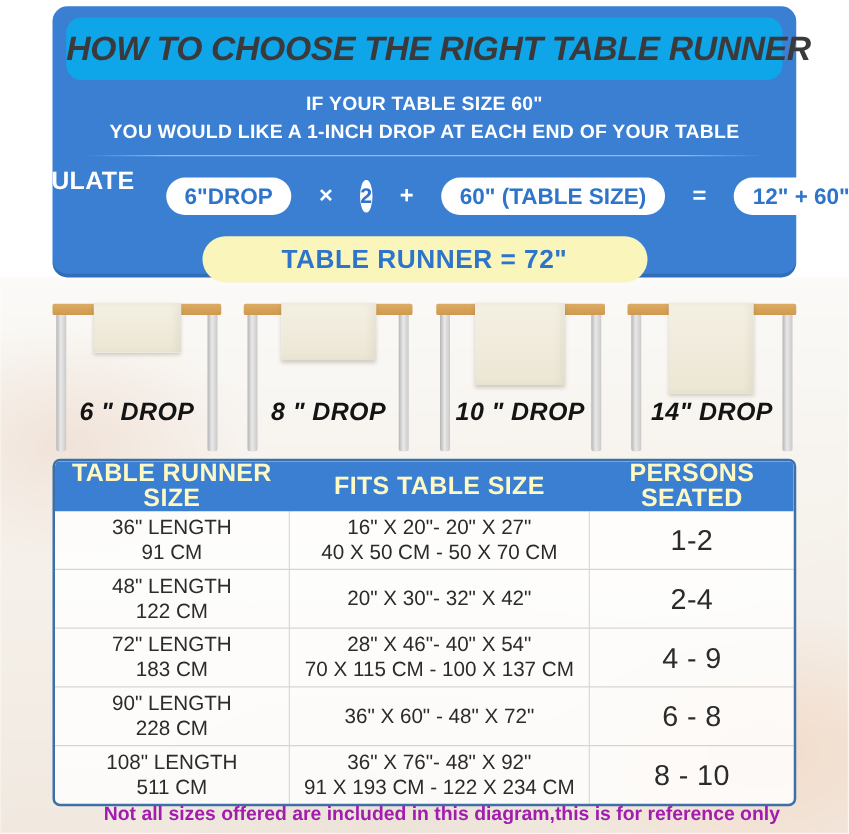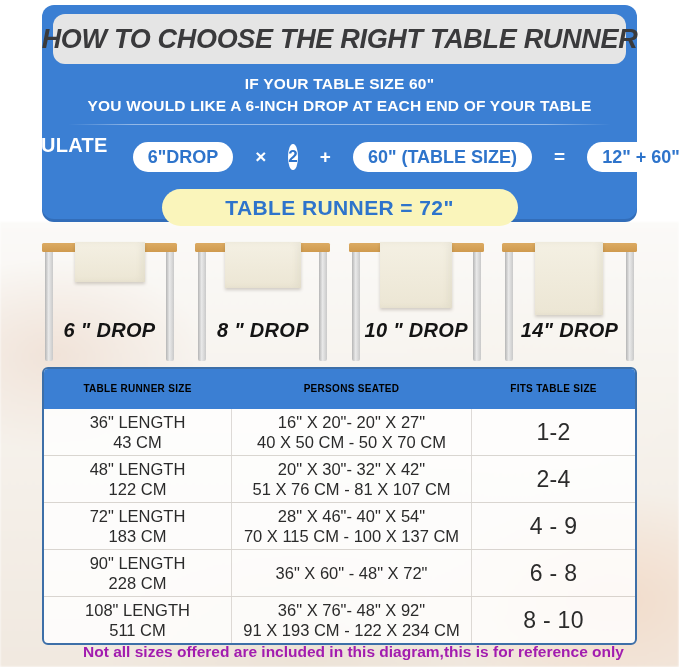--- a/index.html
+++ b/index.html
@@ -12,22 +12,22 @@
       radial-gradient(220px 140px at 8% 30%, rgba(240,225,214,.9), rgba(240,225,214,0) 70%),
       radial-gradient(260px 160px at 90% 85%, rgba(243,216,196,.8), rgba(243,216,196,0) 70%),
       radial-gradient(300px 170px at 45% 95%, rgba(236,226,214,.9), rgba(236,226,214,0) 70%),
       radial-gradient(240px 150px at 75% 40%, rgba(248,244,238,.9), rgba(248,244,238,0) 70%),
       linear-gradient(180deg,#fbfaf8 0%,#f6f2ec 45%,#f1e9e0 100%);
     filter:blur(1px);}
 
   
   .blue-panel{position:absolute;left:42px;top:5px;width:595px;height:217px;
     background:#3b7fd3;border-radius:12px;box-shadow:inset 0 -3px 0 rgba(0,0,30,.14);}
-  .title-box{margin:9px 11px 11px;height:50px;background:#e5e5e5;border-radius:12px;
-    display:flex;align-items:center;justify-content:center;}
+  .title-box{margin:9px 11px 11px;height:50px;background:#0ea5e9;border-radius:12px;
+    display:flex;align-items:center;justify-content:flex-start;}
   .title-text{font-size:27px;font-weight:bold;font-style:italic;color:#3a3a3c;letter-spacing:-.3px;white-space:nowrap;}
   .intro-line{color:#ffffff;font-weight:bold;text-align:center;font-size:15.5px;letter-spacing:.2px;}
   .intro-line.l1{margin-top:9px;}
   .intro-line.l2{margin-top:4px;}
   .hero-divider{height:1px;margin:9px 26px 0;
     background:linear-gradient(90deg,rgba(255,255,255,0) 0%,rgba(255,255,255,.45) 12%,rgba(255,255,255,.45) 88%,rgba(255,255,255,0) 100%);}
   .calc-row{display:flex;align-items:center;justify-content:center;gap:22px;margin-top:9px;}
   .calc-label{color:#fff;font-weight:bold;font-size:20px;letter-spacing:.3px;margin-right:3px;}
   .pill{background:#fff;color:#2e74cb;font-weight:bold;font-size:18px;
     border-radius:17px;padding:4px 15px;line-height:22px;white-space:nowrap;}
@@ -54,21 +54,21 @@
   .illo-3 .runner{width:72px;height:66px;}
   .illo-4 .runner{width:68px;height:73px;}
   .drop-label{position:absolute;left:0;width:100%;top:76px;text-align:center;
     font-weight:bold;font-style:italic;font-size:20px;color:#141414;letter-spacing:.3px;white-space:nowrap;}
 
   
   .size-table{position:absolute;left:42px;top:367px;width:591px;
     border:2px solid #3d6fa8;border-radius:6px;overflow:hidden;background:rgba(255,255,255,.82);}
   .t-row{display:grid;grid-template-columns:187px 241px auto;}
   .t-head{background:#3b7fd3;height:40px;align-items:center;}
-  .t-head .cell{color:#000000;font-weight:bold;font-size:10px;letter-spacing:.3px;text-align:center;}
+  .t-head .cell{color:#fef9c3;font-weight:bold;font-size:20px;letter-spacing:.3px;text-align:center;}
   .t-body{height:46px;align-items:center;}
   .t-body + .t-body{border-top:1px solid rgba(150,140,128,.35);}
   .cell{text-align:center;color:#2b2b2b;font-size:16.5px;line-height:20px;}
   .t-body .cell.mid{border-left:1px solid rgba(150,140,128,.30);border-right:1px solid rgba(150,140,128,.30);
     align-self:stretch;display:flex;flex-direction:column;justify-content:center;}
   .persons{font-size:23px;letter-spacing:.3px;}
 
   
   .footer-note{position:absolute;left:14px;top:643px;width:100%;text-align:center;
     font-weight:bold;font-size:15.5px;color:#a21caf;}
@@ -77,21 +77,21 @@
 <body>
 
 <div id="stage">
   <div class="photo-bg"></div>
 
   <div class="blue-panel">
     <div class="title-box">
       <div class="title-text">HOW TO CHOOSE THE RIGHT TABLE RUNNER</div>
     </div>
     <div class="intro-line l1">IF YOUR TABLE SIZE 60"</div>
-    <div class="intro-line l2">YOU WOULD LIKE A 6-INCH DROP AT EACH END OF YOUR TABLE</div>
+    <div class="intro-line l2">YOU WOULD LIKE A 1-INCH DROP AT EACH END OF YOUR TABLE</div>
     <div class="hero-divider"></div>
 
     <div class="calc-row">
       <span class="calc-label">CALCULATE :</span>
       <span class="pill">6"DROP</span>
       <span class="op">×</span>
       <span class="circle-badge">2</span>
       <span class="op">+</span>
       <span class="pill">60" (TABLE SIZE)</span>
       <span class="op">=</span>
@@ -128,44 +128,43 @@
       <div class="leg right"></div>
       <div class="tabletop"></div>
       <div class="runner"></div>
       <div class="drop-label">14" DROP</div>
     </div>
   </div>
 
   <div class="size-table">
     <div class="t-row t-head">
       <div class="cell">TABLE RUNNER SIZE</div>
+      <div class="cell">FITS TABLE SIZE</div>
       <div class="cell">PERSONS SEATED</div>
-      <div class="cell">FITS TABLE SIZE</div>
     </div>
 
     <div class="t-row t-body">
       <div class="cell">
         <div>36" LENGTH</div>
-        <div>43 CM</div>
+        <div>91 CM</div>
       </div>
       <div class="cell mid">
         <div>16" X 20"- 20" X 27"</div>
         <div>40 X 50 CM - 50 X 70 CM</div>
       </div>
       <div class="cell persons">1-2</div>
     </div>
 
     <div class="t-row t-body">
       <div class="cell">
         <div>48" LENGTH</div>
         <div>122 CM</div>
       </div>
       <div class="cell mid">
         <div>20" X 30"- 32" X 42"</div>
-        <div>51 X 76 CM - 81 X 107 CM</div>
       </div>
       <div class="cell persons">2-4</div>
     </div>
 
     <div class="t-row t-body">
       <div class="cell">
         <div>72" LENGTH</div>
         <div>183 CM</div>
       </div>
       <div class="cell mid">

